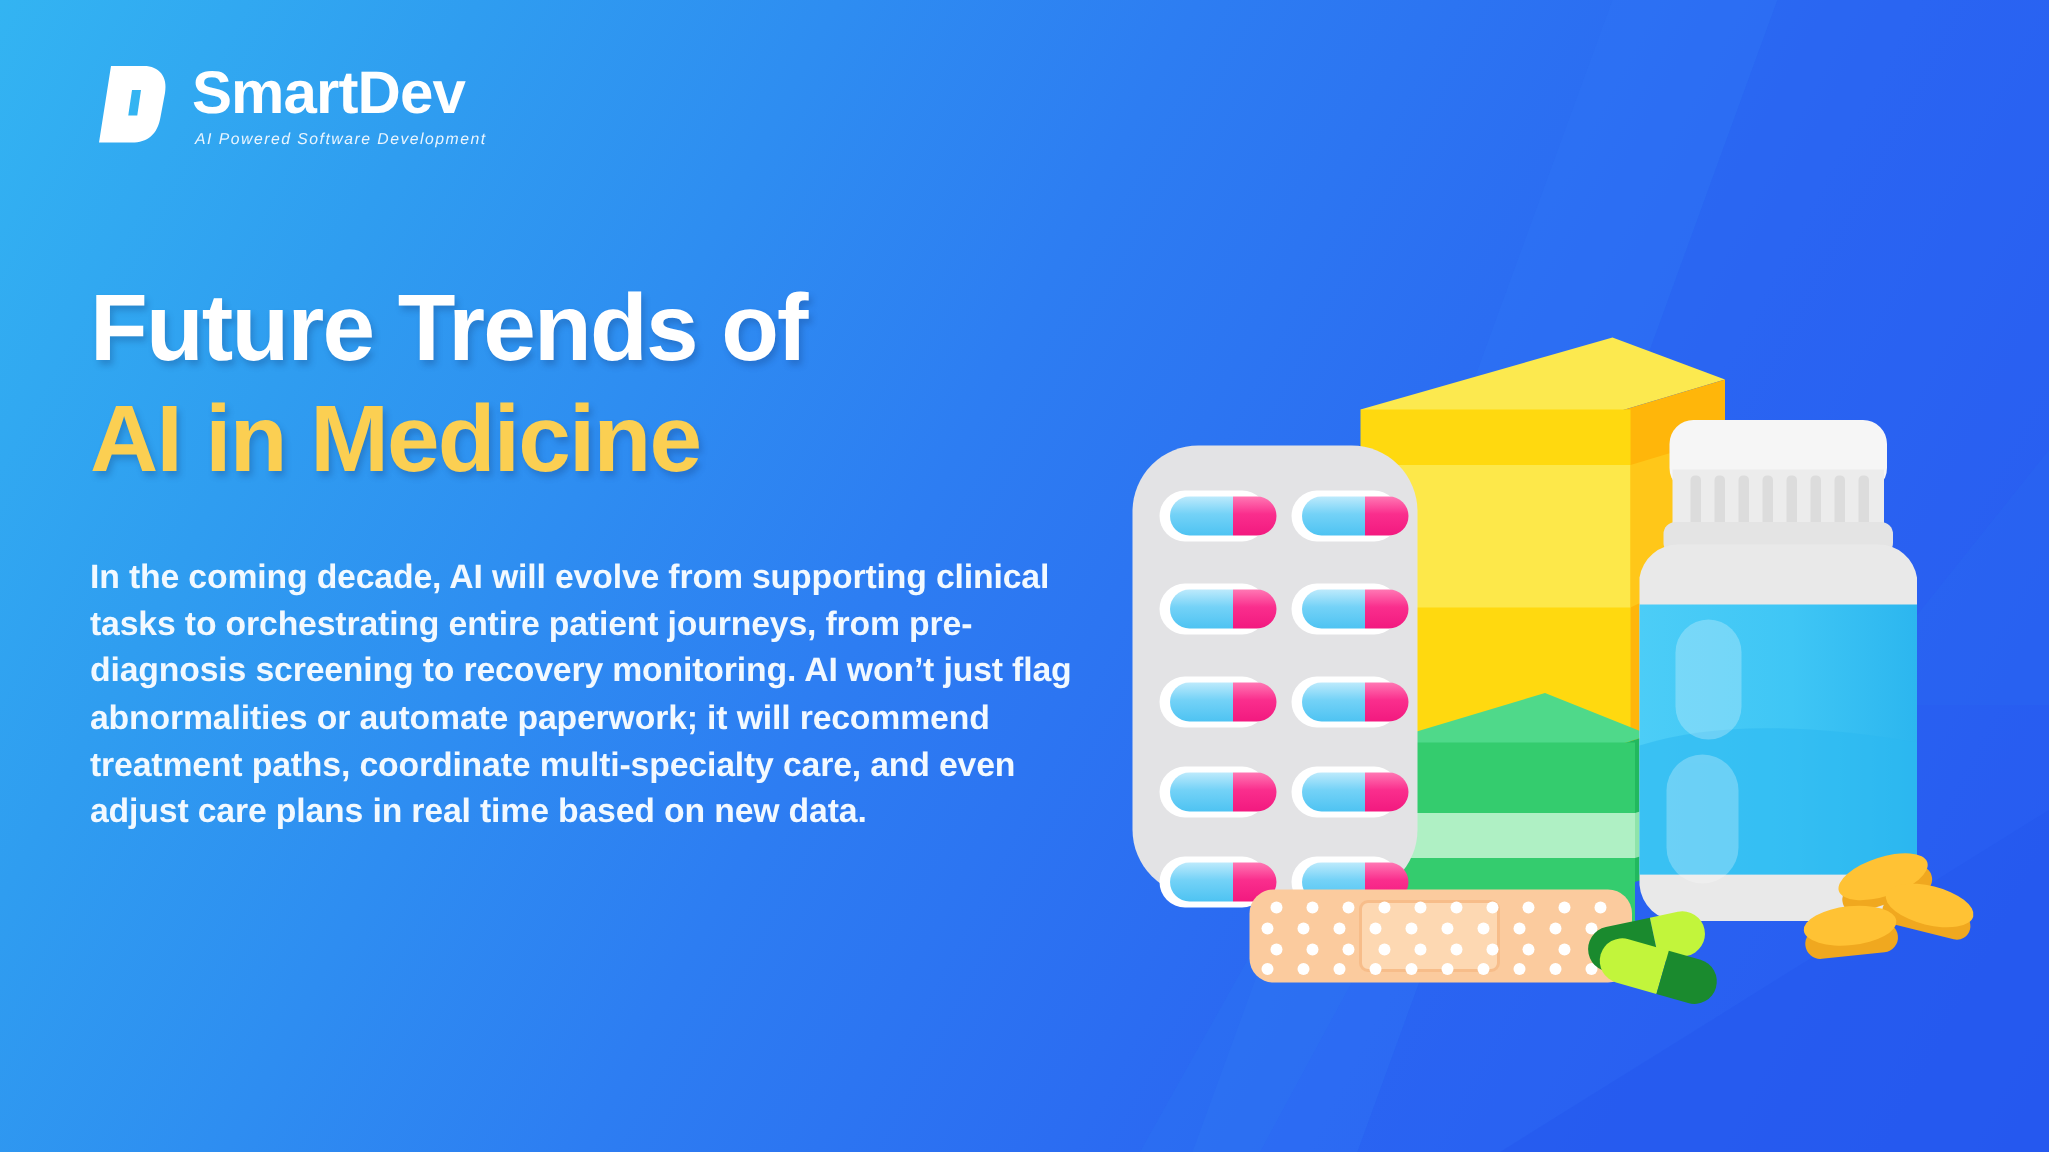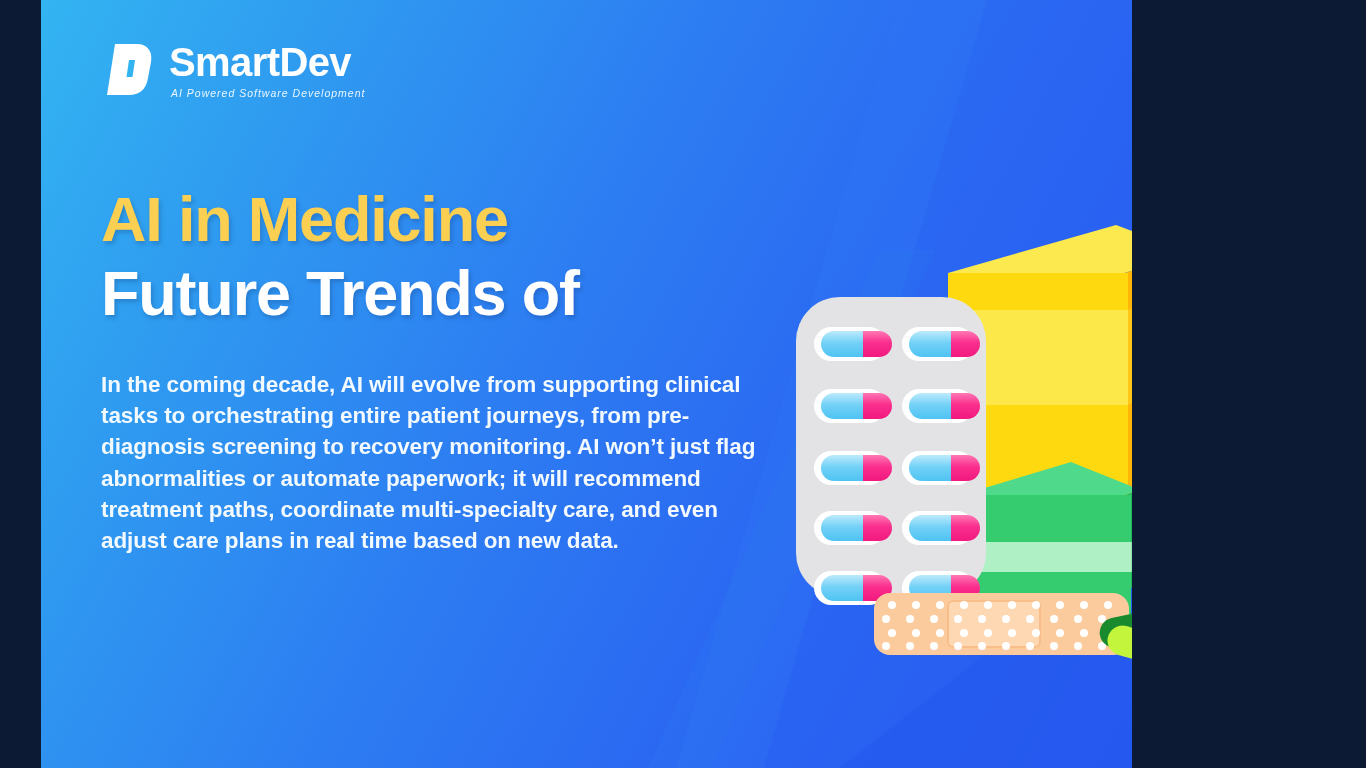--- a/index.html
+++ b/index.html
@@ -7,25 +7,24 @@
     margin: 0;
     padding: 0;
     background: #0c1a33;
   }
   body {
     font-family: "Liberation Sans", sans-serif;
   }
 
   .slide {
     position: relative;
-    width: 1091px;
+    width: 1366px;
     height: 768px;
     overflow: hidden;
     background: linear-gradient(118deg, #33b4f2 0%, #2f9df0 18%, #2d7df2 45%, #2a64f2 72%, #2552f0 100%);
-    margin-left: 41px;
   }
 
   
   .bg-shapes { position: absolute; inset: 0; overflow: hidden; }
   .bg-shapes svg { display: block; width: 100%; height: 100%; }
 
   
   .logo {
     position: absolute;
     left: 62px;
@@ -117,22 +116,22 @@
         <path d="M26 20 H32 L29.5 37 H23.5 L26 20 Z" fill="#33b4f2"></path>
       </svg>
     </div>
     <div class="logo-text">
       <div class="logo-word">SmartDev</div>
       <div class="logo-tagline">AI Powered Software Development</div>
     </div>
   </div>
 
   <div class="headline">
+    <div class="headline-line white">Future Trends of</div>
     <div class="headline-line gold">AI in Medicine</div>
-    <div class="headline-line white">Future Trends of</div>
   </div>
 
   <div class="body-copy">In the coming decade, AI will evolve from supporting clinical tasks to orchestrating entire patient journeys, from pre-diagnosis screening to recovery monitoring. AI won’t just flag abnormalities or automate paperwork; it will recommend treatment paths, coordinate multi-specialty care, and even adjust care plans in real time based on new data.</div>
 
   <div class="illustration">
     <svg viewBox="0 0 600 490" aria-hidden="true">
 
       <defs>
         <linearGradient id="capsuleBlue" x1="0" y1="0" x2="0" y2="1">
           <stop offset="0%" stop-color="#bdeafc"></stop>

